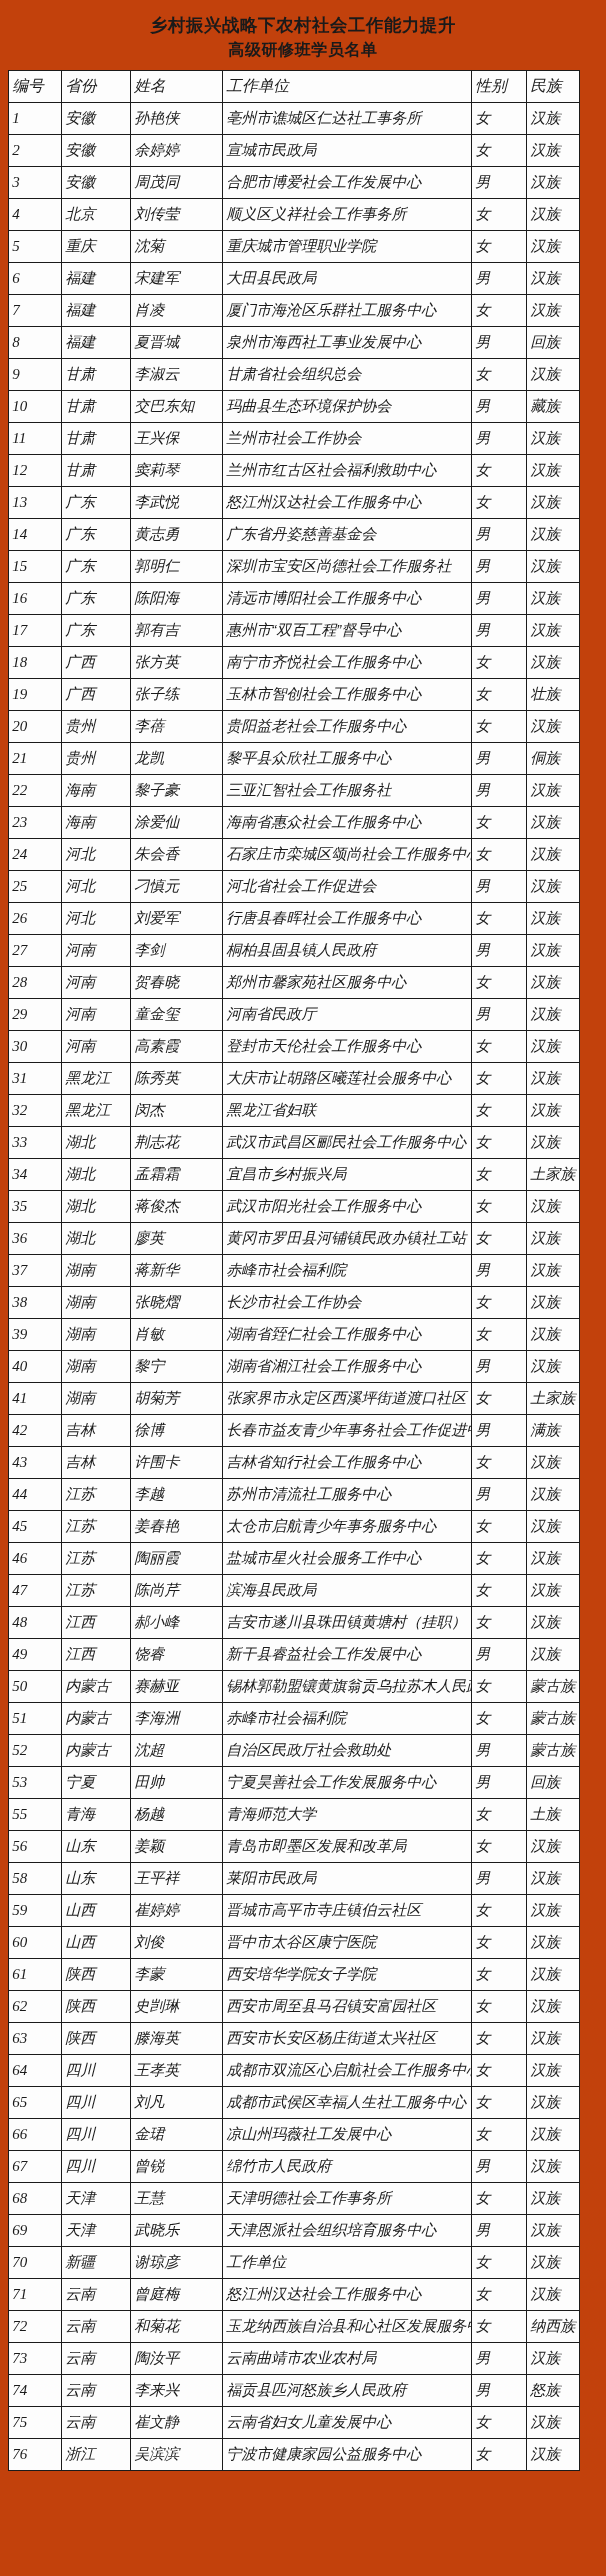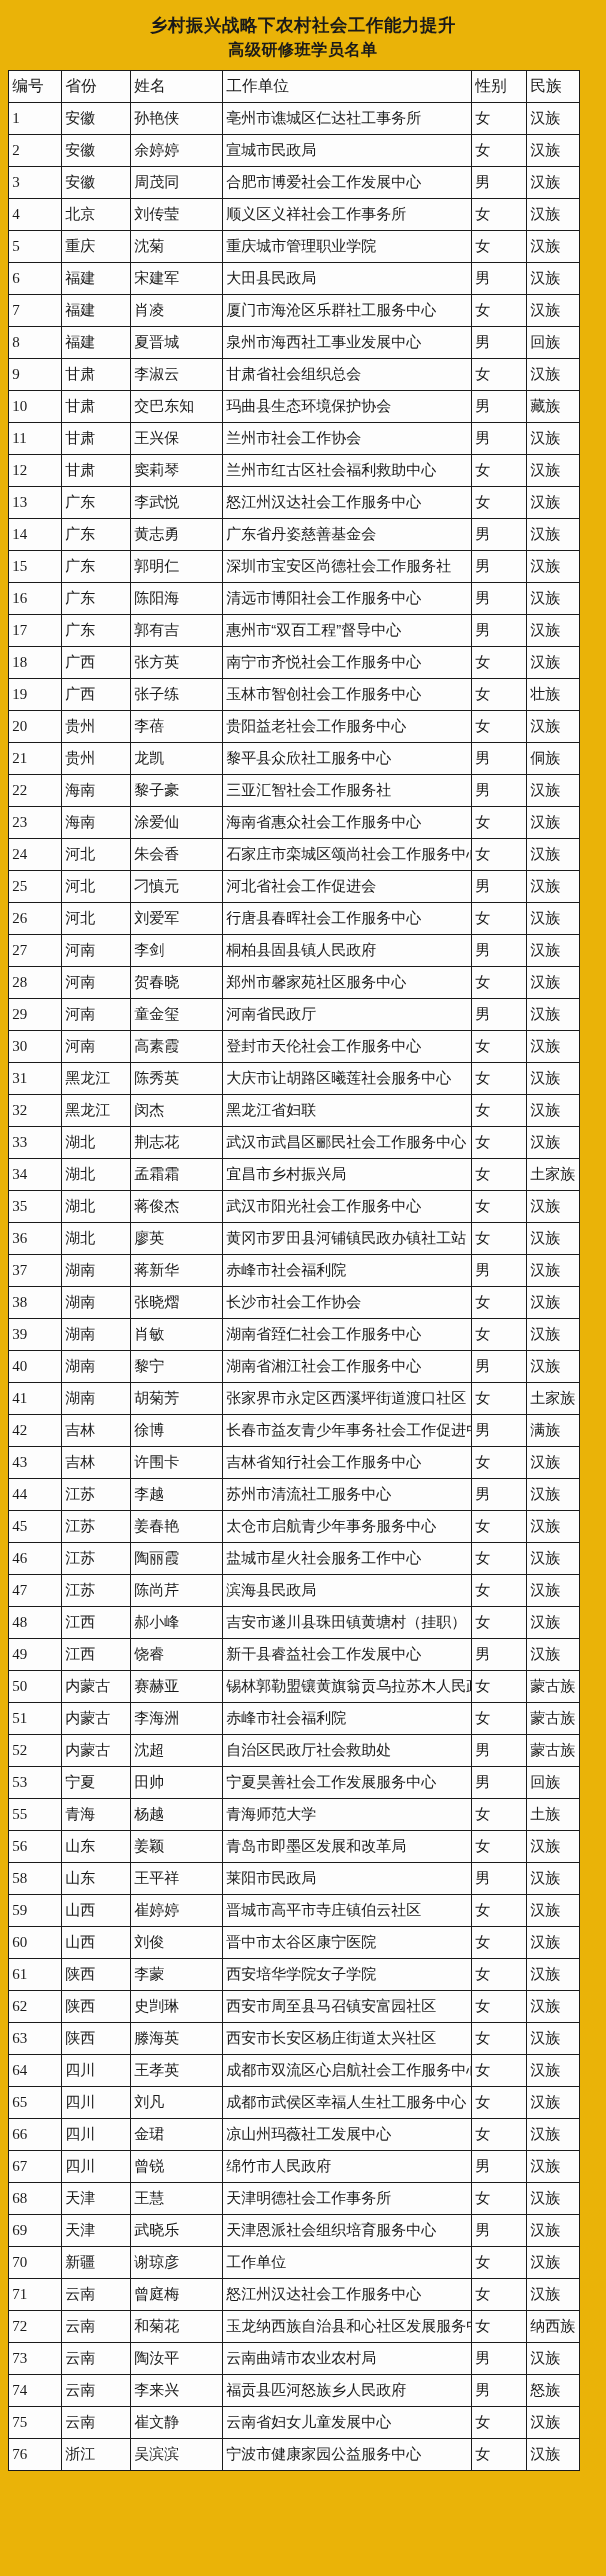--- a/index.html
+++ b/index.html
@@ -5,21 +5,21 @@
   html, body { margin: 0; padding: 0; }
   body {
     background: #ffffff;
     font-family: "Liberation Sans", sans-serif;
     color: #1a1a1a;
   }
   .page {
     position: relative;
     width: 606px;
     min-height: 2576px;
-    background: #eab308;
+    background: #c2410c;
     overflow: hidden;
   }
   .title-block { text-align: center; padding-top: 14.6px; }
   .title-line1 {
     font-size: 17.4px;
     font-weight: bold;
     line-height: 21.3px;
     letter-spacing: 0.6px;
     margin: 0;
   }
@@ -28,20 +28,21 @@
     font-weight: bold;
     line-height: 22.4px;
     letter-spacing: 0.6px;
     margin: 3.4px 0 0 0;
   }
   table.roster {
     border-collapse: collapse;
     table-layout: fixed;
     margin: 7.9px 0 0 7.9px;
     width: 496px;
+    font-style: italic;
   }
   table.roster td, table.roster th {
     border: 1.1px solid #1b1b1b;
     border-top-width: 1.7px;
     border-bottom-width: 1.7px;
     height: 31px;
     padding: 0 0 0 3.4px;
     vertical-align: middle;
     text-align: left;
     font-weight: normal;

